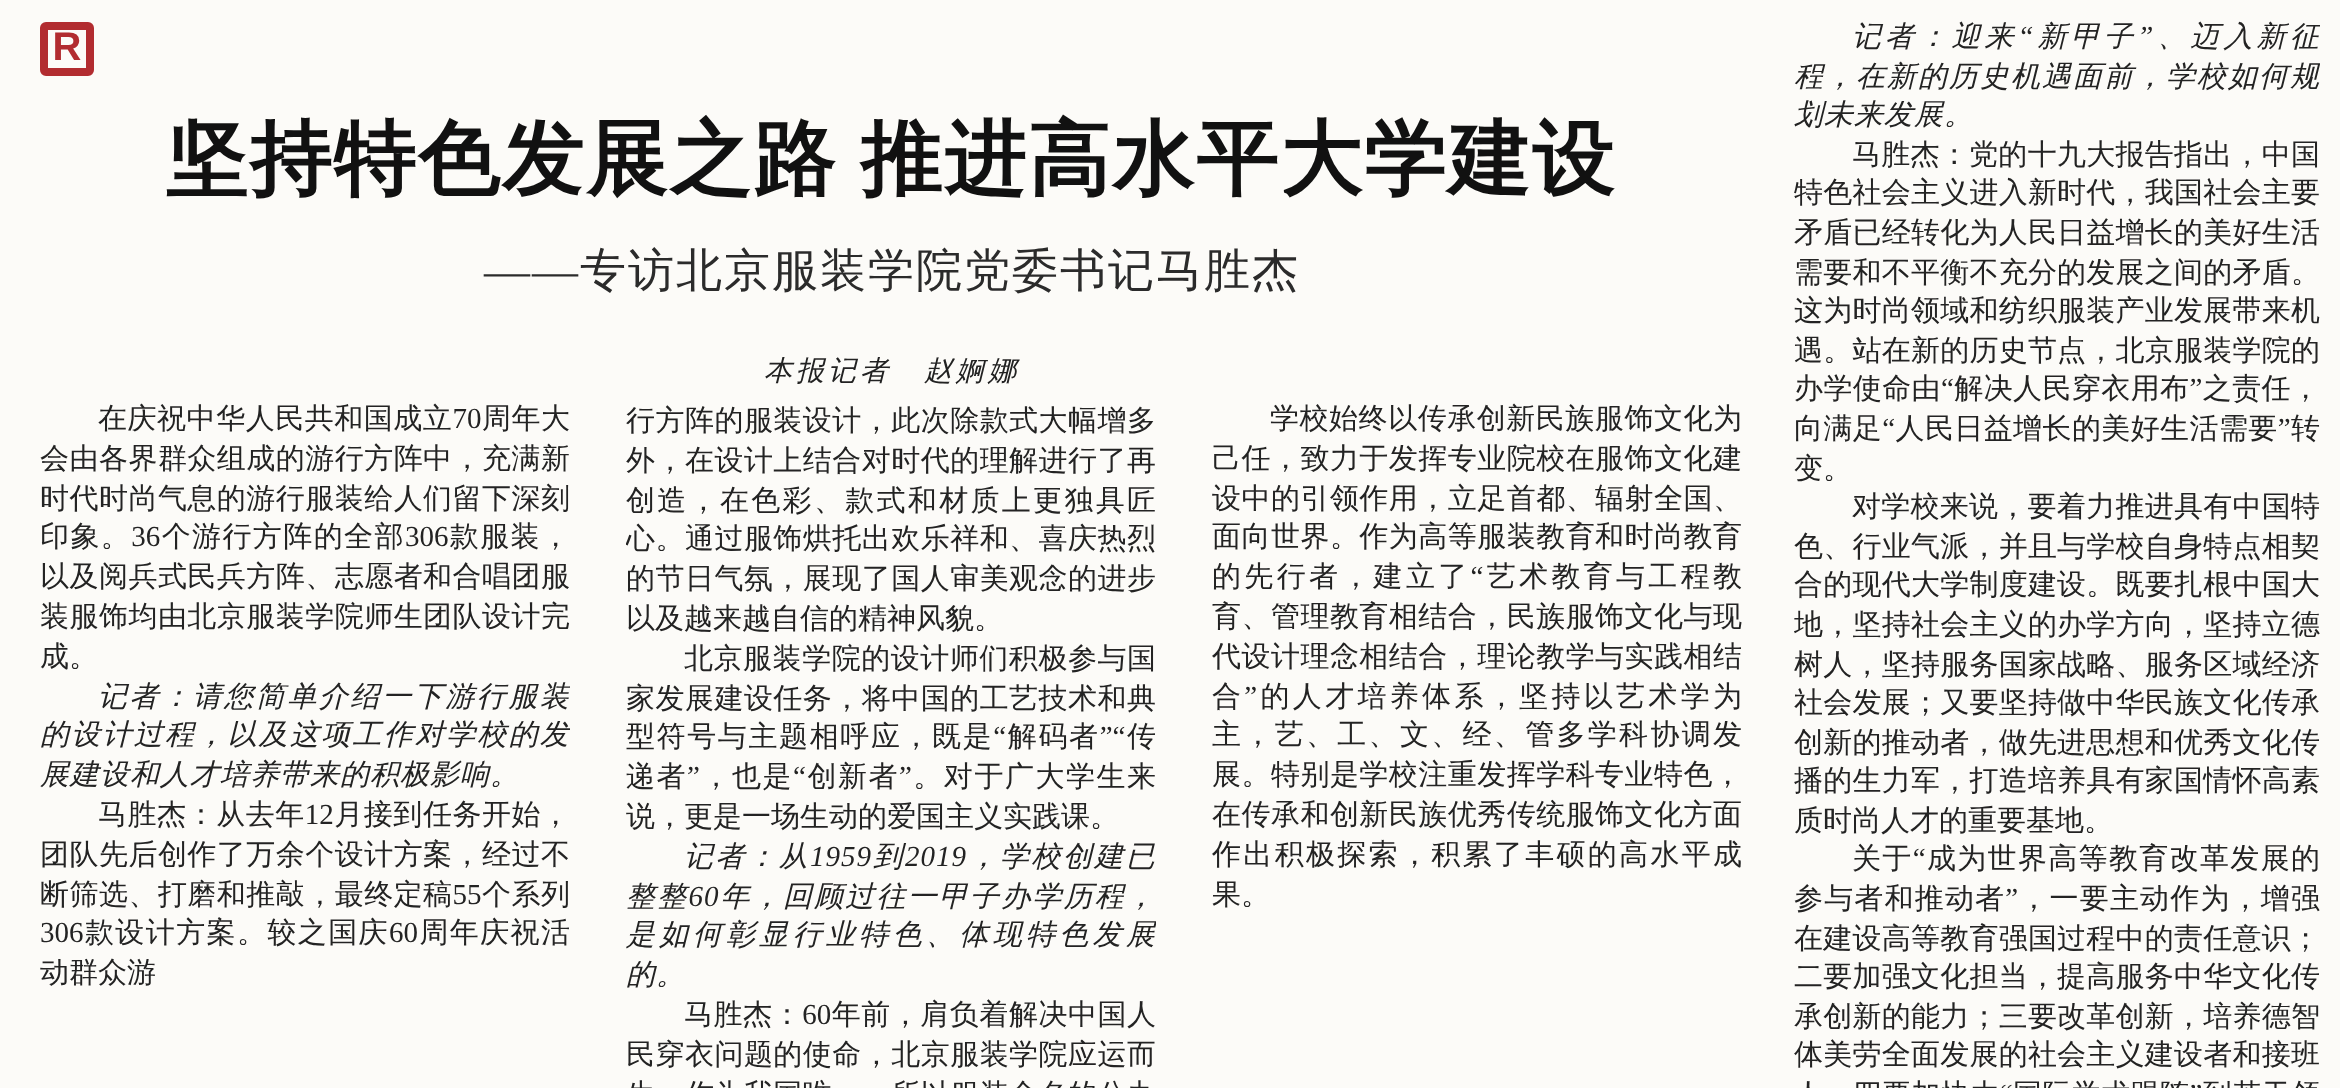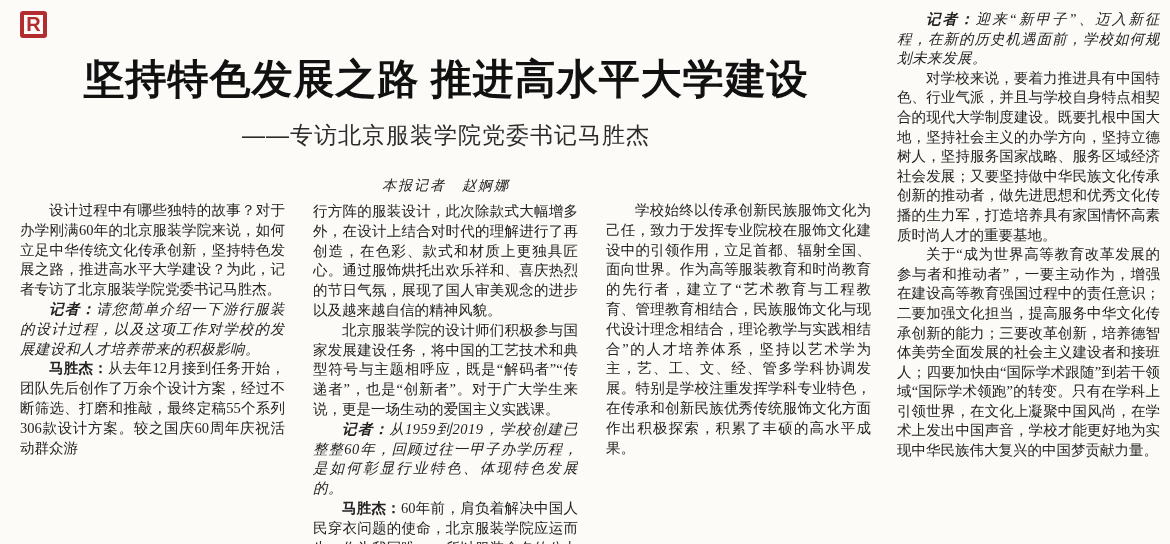--- a/index.html
+++ b/index.html
@@ -47,21 +47,21 @@
   .headline {
     margin-top: 52px;
     font-size: 41px;
     font-weight: 700;
     letter-spacing: 1px;
     color: #111;
     white-space: nowrap;
   }
   .subtitle {
     margin-top: 13px;
-    font-family: Liberation Sans, sans-serif;
+    font-family: Liberation Serif, serif;
     font-weight: 400;
     font-size: 23px;
     letter-spacing: 1px;
     color: #2b2b2b;
   }
   .byline {
     margin-top: 26px;
     font-style: italic;
     font-size: 14px;
     letter-spacing: 2px;
@@ -79,52 +79,53 @@
   #col-1 { left: 20px;  top: 201px; width: 265px; height: 343px; }
   #col-2 { left: 313px; top: 202px; width: 265px; height: 343px; }
   #col-3 { left: 606px; top: 201px; width: 265px; height: 343px; }
   #col-4 { left: 897px; top: 10px;  width: 263px; height: 534px; line-height: 19.6px; }
   .col p { text-indent: 2em; }
   .col p.cont { text-indent: 0; }
   .col p.q {
     font-style: italic;
     letter-spacing: 0.5px;
   }
-  .col p b.lead { font-weight: 700; margin-top: 48px; }
+  .col p b.lead { font-weight: 400; margin-top: 48px; }
 </style>
 </head>
 <body>
 
 <div id="page">
 
   <div class="masthead">
     <div class="badge-box">
       <span>R</span>
     </div>
   </div>
 
   <div class="head-block">
     <div class="headline">坚持特色发展之路  推进高水平大学建设</div>
     <div class="subtitle">——专访北京服装学院党委书记马胜杰</div>
     <div class="byline">本报记者　赵婀娜</div>
   </div>
 
   <div id="col-1" class="col">
-      <p class="body">设计过程中有哪些独特的故事？对于办学刚满60年的北京服装学院来说，如何立足中华传统文化传承创新，坚持特色发展之路，推进高水平大学建设？为此，记者专访了北京服装学院党委书记马胜杰。</p>
+      <p class="body">在庆祝中华人民共和国成立70周年大会由各界群众组成的游行方阵中，充满新时代时尚气息的游行服装给人们留下深刻印象。36个游行方阵的全部306款服装，以及阅兵式民兵方阵、志愿者和合唱团服装服饰均由北京服装学院师生团队设计完成。</p>
       <p class="q"><b class="lead">记者：</b>请您简单介绍一下游行服装的设计过程，以及这项工作对学校的发展建设和人才培养带来的积极影响。</p>
       <p class="a"><b class="lead">马胜杰：</b>从去年12月接到任务开始，团队先后创作了万余个设计方案，经过不断筛选、打磨和推敲，最终定稿55个系列306款设计方案。较之国庆60周年庆祝活动群众游</p>
     </div>
   <div id="col-2" class="col">
       <p class="body cont">行方阵的服装设计，此次除款式大幅增多外，在设计上结合对时代的理解进行了再创造，在色彩、款式和材质上更独具匠心。通过服饰烘托出欢乐祥和、喜庆热烈的节日气氛，展现了国人审美观念的进步以及越来越自信的精神风貌。</p>
       <p class="body">北京服装学院的设计师们积极参与国家发展建设任务，将中国的工艺技术和典型符号与主题相呼应，既是“解码者”“传递者”，也是“创新者”。对于广大学生来说，更是一场生动的爱国主义实践课。</p>
       <p class="q"><b class="lead">记者：</b>从1959到2019，学校创建已整整60年，回顾过往一甲子办学历程，是如何彰显行业特色、体现特色发展的。</p>
       <p class="a"><b class="lead">马胜杰：</b>60年前，肩负着解决中国人民穿衣问题的使命，北京服装学院应运而生。作为我国唯一一所以服装命名的公办高校，北服始终与国家、社会共发展，与产业、行业同</p>
     </div>
   <div id="col-3" class="col">
       <p class="body">学校始终以传承创新民族服饰文化为己任，致力于发挥专业院校在服饰文化建设中的引领作用，立足首都、辐射全国、面向世界。作为高等服装教育和时尚教育的先行者，建立了“艺术教育与工程教育、管理教育相结合，民族服饰文化与现代设计理念相结合，理论教学与实践相结合”的人才培养体系，坚持以艺术学为主，艺、工、文、经、管多学科协调发展。特别是学校注重发挥学科专业特色，在传承和创新民族优秀传统服饰文化方面作出积极探索，积累了丰硕的高水平成果。</p>
     </div>
   <div id="col-4" class="col">
       <p class="q"><b class="lead">记者：</b>迎来“新甲子”、迈入新征程，在新的历史机遇面前，学校如何规划未来发展。</p>
+      <p class="a"><b class="lead">马胜杰：</b>党的十九大报告指出，中国特色社会主义进入新时代，我国社会主要矛盾已经转化为人民日益增长的美好生活需要和不平衡不充分的发展之间的矛盾。这为时尚领域和纺织服装产业发展带来机遇。站在新的历史节点，北京服装学院的办学使命由“解决人民穿衣用布”之责任，向满足“人民日益增长的美好生活需要”转变。</p>
       <p class="body">对学校来说，要着力推进具有中国特色、行业气派，并且与学校自身特点相契合的现代大学制度建设。既要扎根中国大地，坚持社会主义的办学方向，坚持立德树人，坚持服务国家战略、服务区域经济社会发展；又要坚持做中华民族文化传承创新的推动者，做先进思想和优秀文化传播的生力军，打造培养具有家国情怀高素质时尚人才的重要基地。</p>
       <p class="body">关于“成为世界高等教育改革发展的参与者和推动者”，一要主动作为，增强在建设高等教育强国过程中的责任意识；二要加强文化担当，提高服务中华文化传承创新的能力；三要改革创新，培养德智体美劳全面发展的社会主义建设者和接班人；四要加快由“国际学术跟随”到若干领域“国际学术领跑”的转变。只有在学科上引领世界，在文化上凝聚中国风尚，在学术上发出中国声音，学校才能更好地为实现中华民族伟大复兴的中国梦贡献力量。</p>
     </div>
 
 </div>
 
 </body></html>

